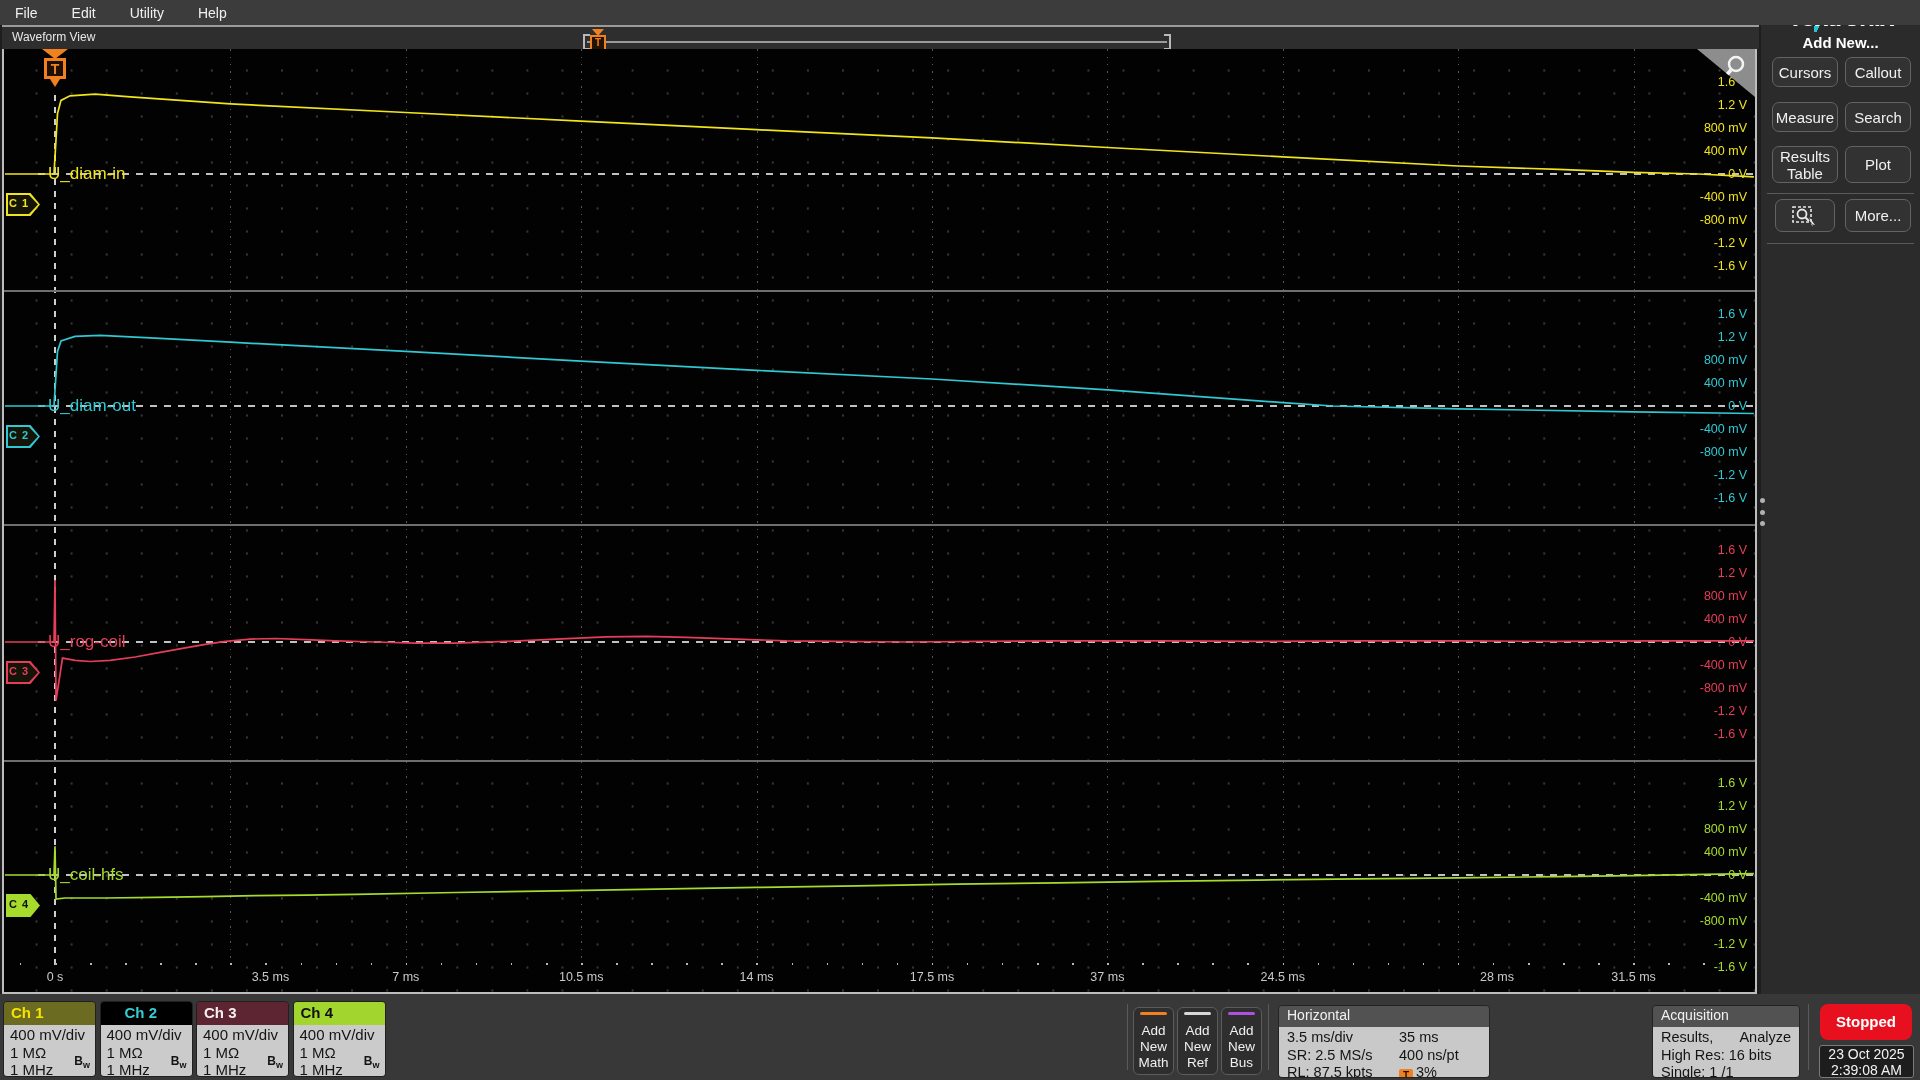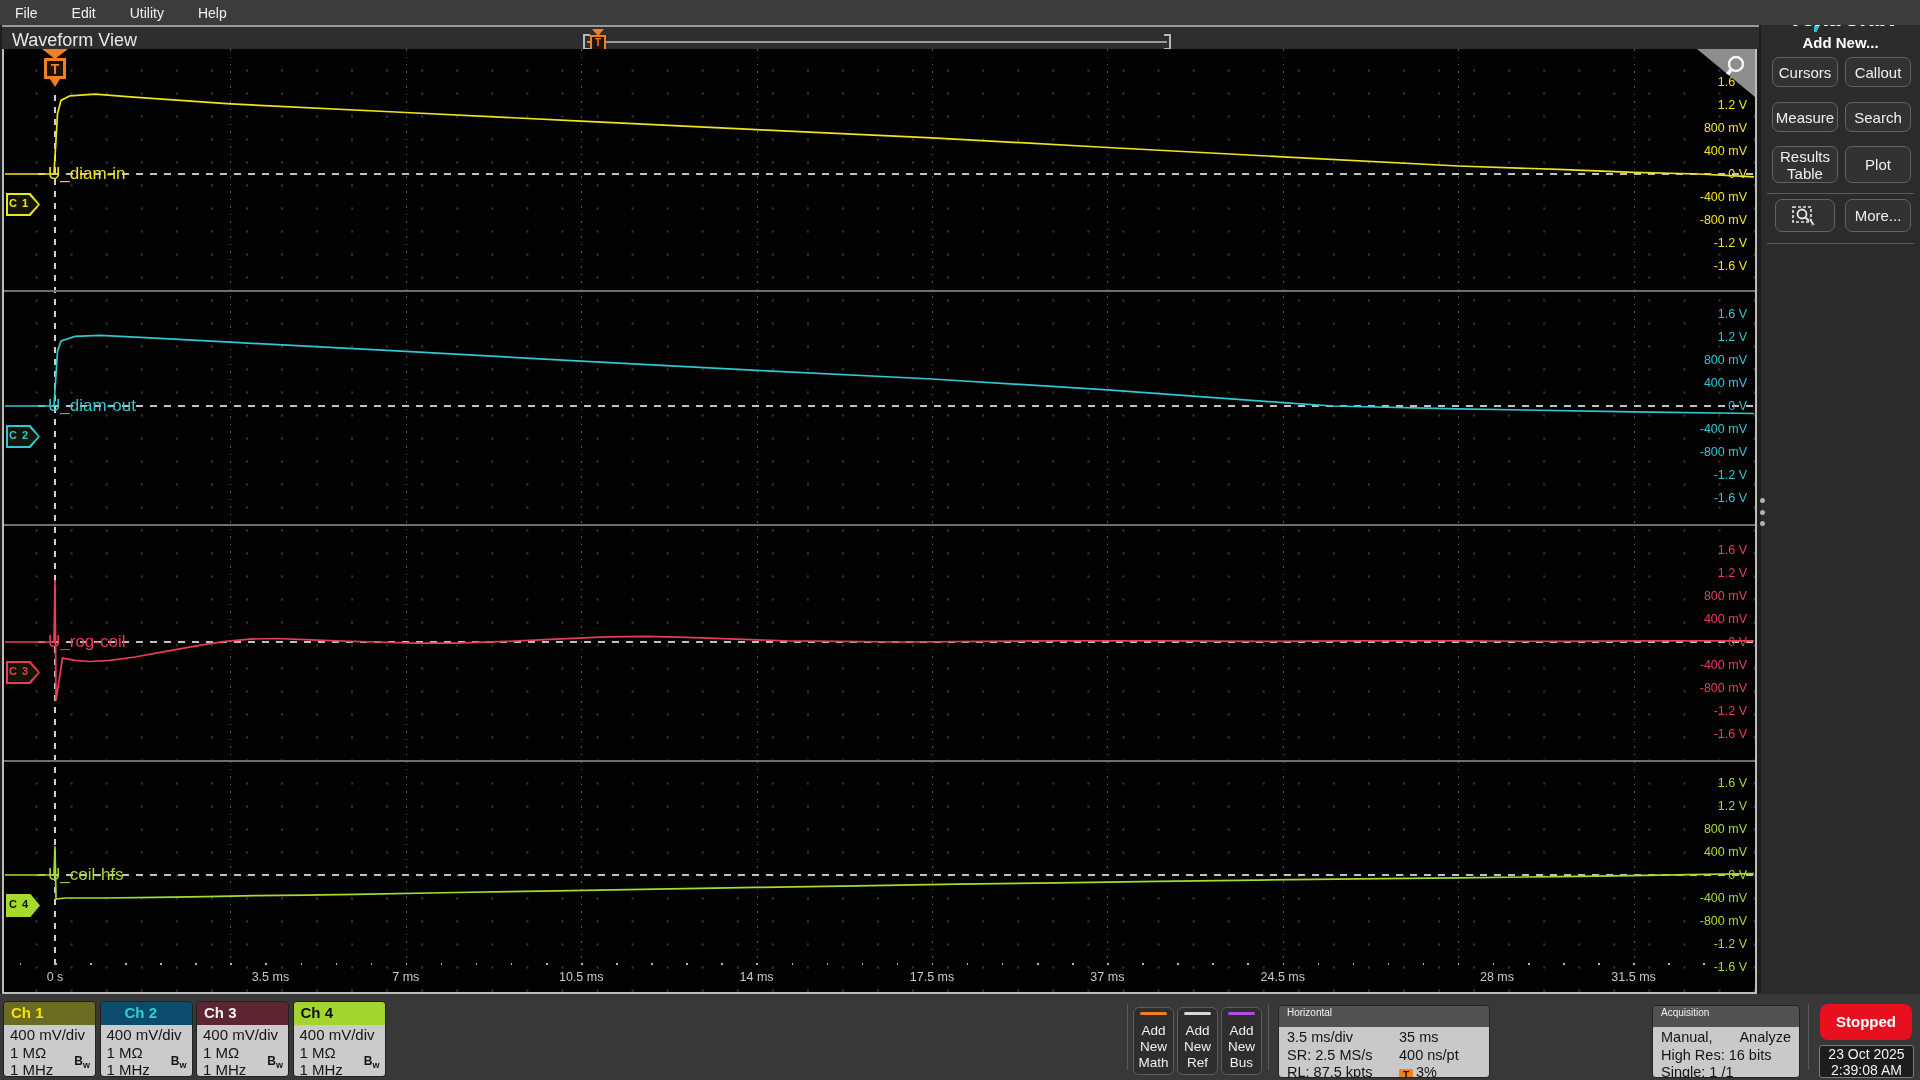--- a/index.html
+++ b/index.html
@@ -7,21 +7,21 @@
               font-family:"Liberation Sans", sans-serif; }
 
   
   #menubar { position:absolute; left:0; top:0; width:1920px; height:25px; background:#3c3c3c;
              display:flex; align-items:center; padding-left:15px; gap:34px; z-index:5; }
   #menubar .mitem { color:#f0f0f0; font-size:14px; cursor:default; }
 
   
   #wfwindow { position:absolute; left:2px; top:25px; width:1757px; height:969px; }
   #titlebar { position:relative; height:24px; background:#2e2e2e; border-top:2px solid #9a9a9a; }
-  #titlebar .vtitle { position:absolute; left:10px; top:3px; color:#e8e8e8; font-size:18px; }
+  #titlebar .vtitle { position:absolute; left:10px; top:3px; color:#e8e8e8; font-size:12px; }
   
   #timeline { position:absolute; left:581px; top:6px; width:588px; height:18px; }
   #timeline .tl-line { position:absolute; left:4px; right:4px; top:8px; height:2px; background:#9a9a9a; }
   .tl-bracket { position:absolute; top:1px; width:7px; height:16px; border:2px solid #b8b8b8; }
   .tl-bracket.left  { left:0;  border-right:none; }
   .tl-bracket.right { right:0; border-left:none;  }
   #tl-trig { position:absolute; left:6px; top:-4px; width:18px; height:26px; }
   #tl-trig .tri { position:absolute; left:3px; top:0; width:0; height:0;
                   border-left:6px solid transparent; border-right:6px solid transparent;
                   border-top:7px solid #f08020; }
@@ -100,21 +100,21 @@
   .badge .bwicon { position:absolute; right:5px; bottom:3px; color:#141414; font-weight:bold; font-size:12px; }
   .badge .bwicon sub { font-size:9px; }
   .bb-div { position:absolute; top:10px; width:1px; height:66px; background:#5a5a5a; }
 
   .anbtn { position:absolute; top:13px; width:41px; height:68px; background:#2e2e2e;
            border:1px solid #5c5c5c; border-radius:6px; color:#f0f0f0; font-size:13.5px;
            text-align:center; white-space:pre-line; line-height:16px; padding-top:12px; cursor:pointer; }
   .anbtn .accent { position:absolute; left:6px; right:6px; top:4px; height:3px; border-radius:2px; }
 
   .infopanel { position:absolute; top:11px; border-radius:4px; overflow:hidden; border:1px solid #232323; }
-  .infopanel .ihdr { height:21px; background:#525252; color:#f2f2f2; font-size:10px; padding:1px 0 0 8px; }
+  .infopanel .ihdr { height:21px; background:#525252; color:#f2f2f2; font-size:14px; padding:1px 0 0 8px; }
   .infopanel .ibody { background:#c9c9c9; color:#141414; font-size:14.5px; padding:2px 8px 0 8px; line-height:17.5px; }
   .hrow { display:flex; } .hrow .c1 { width:112px; } 
   .t-badge { display:inline-block; width:14px; height:14px; background:#f08020; color:#241302;
              font-size:10px; font-weight:bold; text-align:center; line-height:14px; border-radius:2px;
              vertical-align:-2px; margin-right:3px; }
   .acqrow1 { display:flex; justify-content:space-between; }
 
   #stopped { position:absolute; left:1820px; top:10px; width:92px; height:36px; background:#e8101e;
              border-radius:8px; color:#fff; font-size:15px; font-weight:bold; text-align:center;
              line-height:36px; cursor:pointer; }
@@ -302,21 +302,21 @@
       <div class="badge" style="left: 3px;">
         <div class="bhdr" style="background: rgb(107, 107, 34); color: rgb(245, 228, 0);">Ch 1</div>
         <div class="bbody">
           <div>400 mV/div</div>
           <div>1 MΩ</div>
           <div>1 MHz</div>
           <span class="bwicon">B<sub>w</sub></span>
         </div>
       </div>
       <div class="badge" style="left: 99.5px;">
-        <div class="bhdr" style="background: #0c4a6e; color: rgb(53, 205, 214); padding-left: 24px;">Ch 2</div>
+        <div class="bhdr" style="background: #000000; color: rgb(53, 205, 214); padding-left: 24px;">Ch 2</div>
         <div class="bbody">
           <div>400 mV/div</div>
           <div>1 MΩ</div>
           <div>1 MHz</div>
           <span class="bwicon">B<sub>w</sub></span>
         </div>
       </div>
       <div class="badge" style="left: 196px;">
         <div class="bhdr" style="background: rgb(93, 37, 49); color: rgb(245, 240, 240);">Ch 3</div>
         <div class="bbody">
@@ -367,21 +367,21 @@
                         <span><span class="t-badge">T</span><span>3%</span></span>
         </div>
     </div>
   </div>
 
 
   <div class="infopanel" style="left:1652px; width:148px; height:73px;">
     <div class="ihdr">Acquisition</div>
     <div class="ibody">
       <div class="acqrow1">
-        <span>Manual,</span>
+        <span>Results,</span>
         <span>Analyze</span>
       </div>
       <div>High Res: 16 bits</div>
       <div>Single: 1 /1</div>
     </div>
   </div>
 
   <div class="bb-div" style="left:1808px;"></div>
 
   <div id="stopped">Stopped</div>

